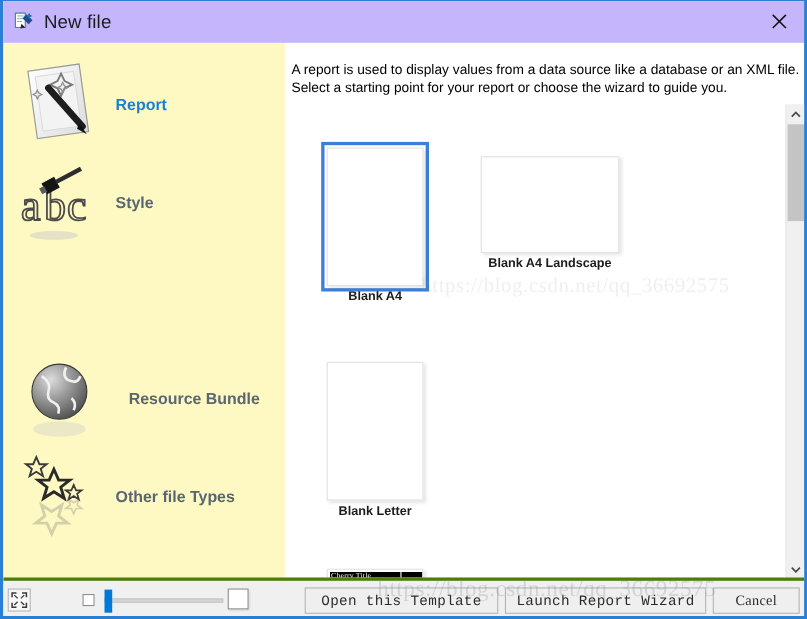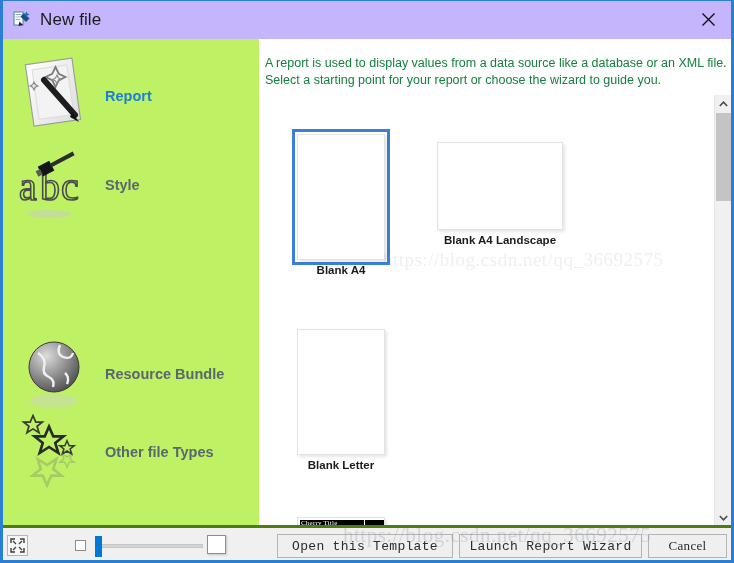--- a/index.html
+++ b/index.html
@@ -45,21 +45,21 @@
     width: 45px; height: 36px;
     display: flex; align-items: center; justify-content: center;
     cursor: pointer;
   }
   #close-btn svg { display:block; }
 
   
   #sidebar {
     position: absolute; left: 0; top: 38px;
     width: 256px; height: 487px;
-    background: #bef264;
+    background: #fef9c3;
   }
   .side-item {
     position: absolute;
     left: 6px; width: 244px; height: 89px;
     display: flex; align-items: center;
     cursor: pointer;
   }
   .side-icon {
     width: 82px; height: 86px;
     flex: none;
@@ -79,21 +79,21 @@
   #main {
     position: absolute; left: 256px; top: 38px;
     width: 472px; height: 487px;
     background: #ffffff;
   }
   #desc {
     position: absolute; left: 6px; top: 16px;
     width: 462px;
     font-size: 12.5px;
     line-height: 17px;
-    color: #15803d;
+    color: #000000;
   }
   #scrollarea {
     position: absolute; left: 0; top: 56px;
     width: 472px; height: 431px;
     overflow: hidden;
   }
   #grid {
     position: absolute; left: 0; top: 0;
     width: 448px; height: 431px;
   }
@@ -286,21 +286,21 @@
             <rect x="40" y="21" width="26" height="4" fill="#2d2d2d"></rect>
             <rect x="24" y="21" width="5" height="6" fill="#5a5a5a"></rect>
           </g>
           <ellipse cx="36" cy="72" rx="22" ry="4" fill="#c9c9c9" opacity="0.5"></ellipse>
         </svg>
       </div>
       <div class="side-label">Style</div>
     </div>
 
 
-    <div class="side-item" style="top:290px;">
+    <div class="side-item" style="top:279px;gap:12px;">
       <div class="side-icon">
         <svg width="82" height="86" viewBox="0 0 82 86">
           <defs>
             <radialGradient id="gl" cx="35%" cy="28%" r="80%">
               <stop offset="0%" stop-color="#dcdcdc"></stop>
                 <stop offset="100%" stop-color="#4a4a4a"></stop>
             </radialGradient>
           </defs>
           <circle cx="41" cy="36" r="25" fill="url(#gl)" stroke="#3a3a3a" stroke-width="1"></circle>
           <path d="M25 22 q9 6 6 14 q-2 7 5 10 q6 3 4 10" fill="none" stroke="#f0f0f0" stroke-width="2.4"></path>

